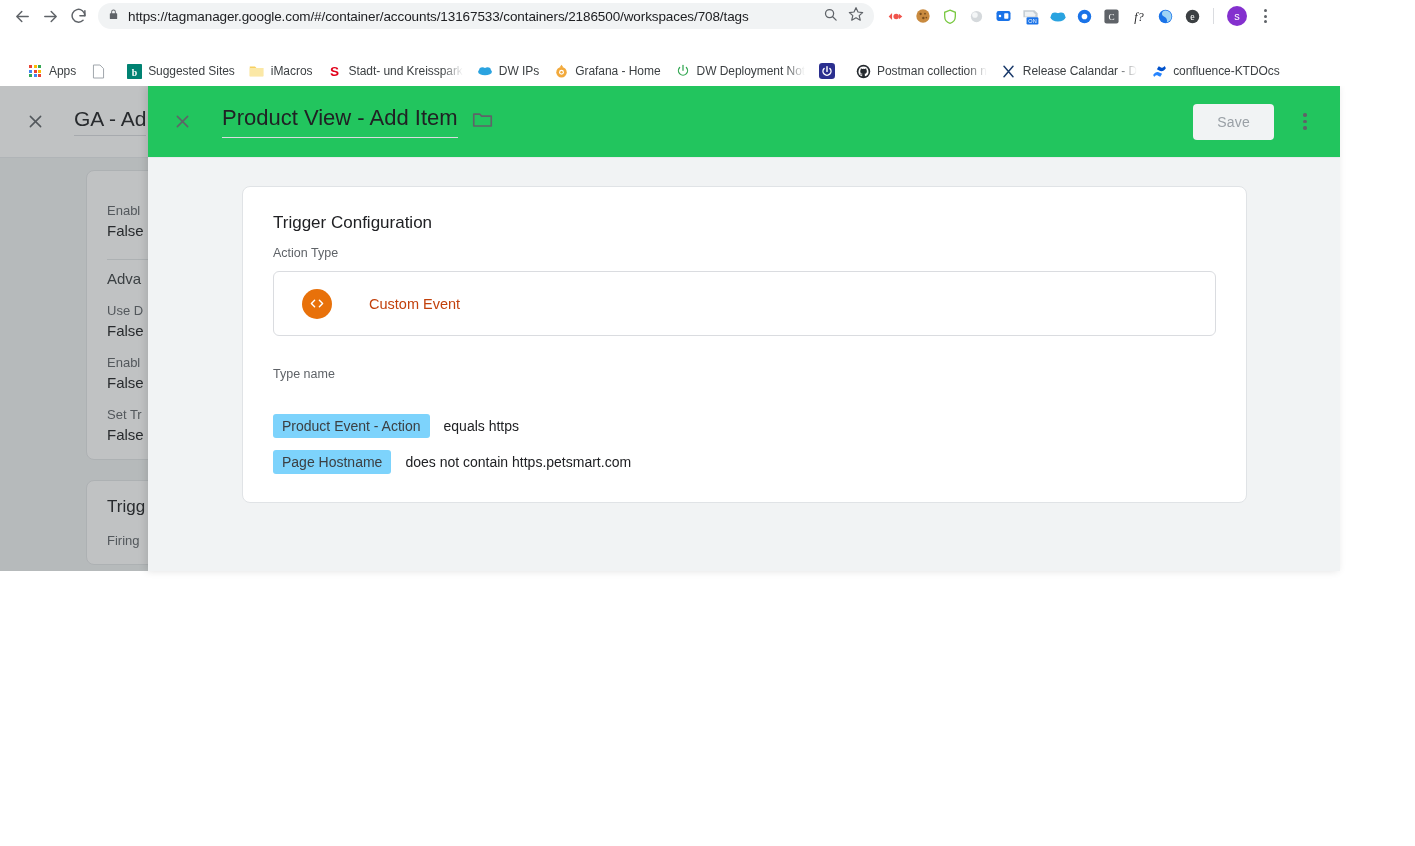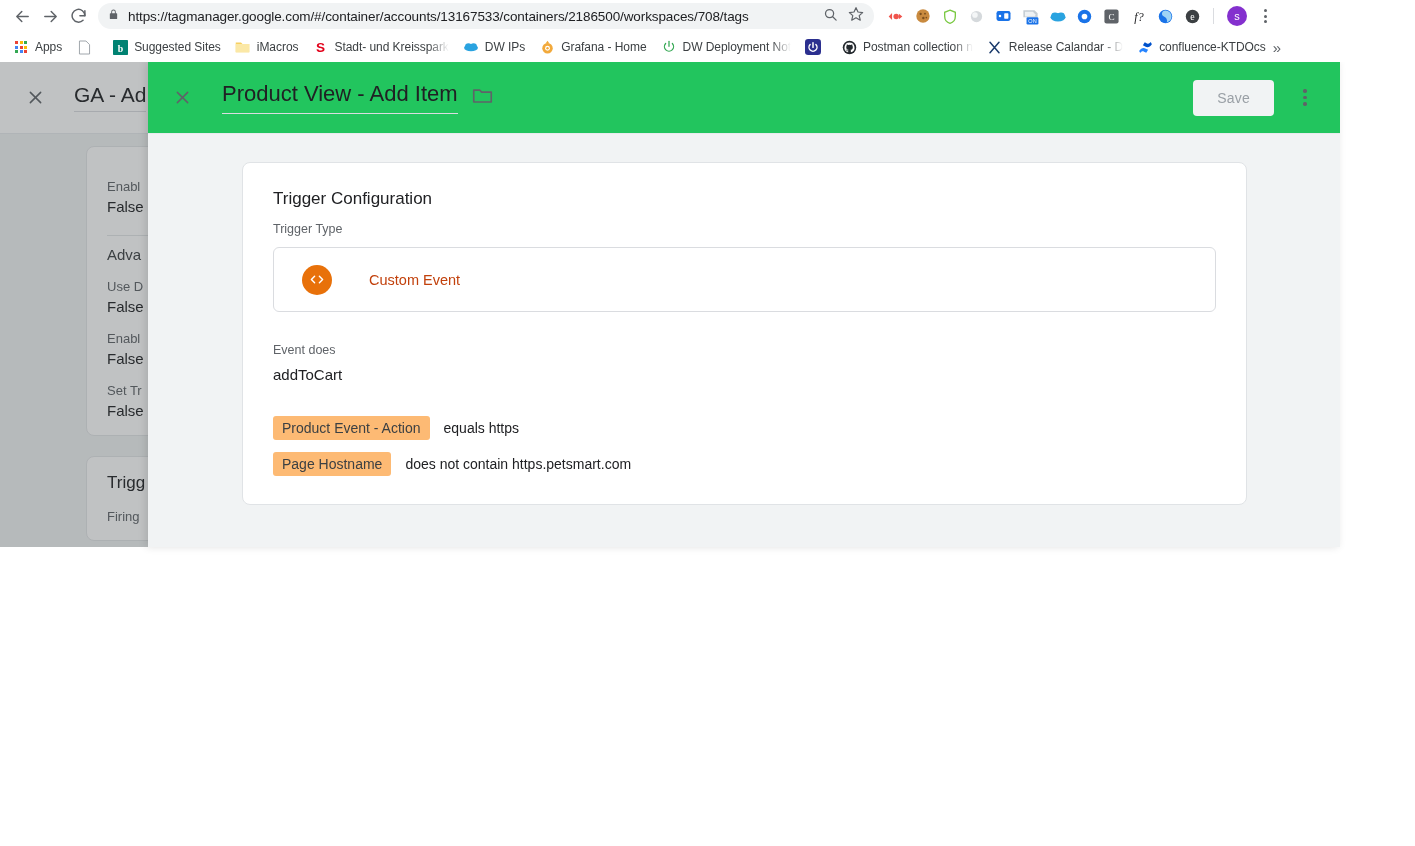--- a/index.html
+++ b/index.html
@@ -56,21 +56,21 @@
   #menu-dots {
     width: 24px; height: 28px; display: flex; flex-direction: column;
     align-items: center; justify-content: center; gap: 2.5px;
     flex: 0 0 auto; margin-right: 2px;
   }
   #menu-dots i { width: 3px; height: 3px; border-radius: 50%; background: #5f6368; display:block; }
 
   
   #bookmarks-row {
     height: 30px; display: flex; align-items: center;
-    padding: 0 6px; gap: 0; overflow: hidden;
+    padding: 0 20px; gap: 0; overflow: hidden; margin-top: 24px;
   }
   .bm {
     display: flex; align-items: center; gap: 6px;
     padding: 3px 7px; border-radius: 4px; flex: 0 0 auto;
     max-width: 170px;
   }
   .bm-label {
     font-size: 12px; color: #3c4043; white-space: nowrap;
     overflow: hidden; letter-spacing: -0.05px;
     -webkit-mask-image: linear-gradient(to right, #000 82%, transparent 100%);
@@ -176,21 +176,21 @@
     color: #fff; font-size: 13px; flex: 0 0 auto; letter-spacing: -1px;
   }
   #trigger-type-name { margin-left: 37px; font-size: 14.5px; color: #c2410c; }
 
   #event-name-group { margin-top: 31px; }
   #event-name-value { font-size: 15px; color: #202124; margin-top: 9px; }
 
   #fires-on-group { margin-top: 33px; }
   .cond-row { display: flex; align-items: center; margin-top: 12px; }
   .cond-chip {
-    background: #fdba74; color: #3c4043; font-size: 14px;
+    background: #7dd3fc; color: #3c4043; font-size: 14px;
     padding: 4px 9px; border-radius: 3px; white-space: nowrap;
   }
   .cond-text { font-size: 14px; color: #202124; margin-left: 14px; white-space: nowrap; }
 </style>
 </head>
 <body>
 
 <div id="browser-chrome">
 
   <div id="toolbar-row">
@@ -512,35 +512,34 @@
           <i></i>
           <i></i>
         </span>
     </div>
 
     <div id="dlg-body">
       <div class="card">
         <div class="card-title">Trigger Configuration</div>
 
         <div>
-          <div class="field-label">Trigger Type</div>
+          <div class="field-label">Action Type</div>
           <div id="trigger-type-box">
             <span id="custom-event-icon">
               <svg width="16" height="11" viewBox="0 0 20 13" fill="none" stroke="#fff" stroke-width="1.8" stroke-linecap="round" stroke-linejoin="round">
                   <polyline points="7 2.5 3 6.5 7 10.5"></polyline>
                   <polyline points="13 2.5 17 6.5 13 10.5"></polyline>
                 </svg>
             </span>
             <span id="trigger-type-name">Custom Event</span>
           </div>
         </div>
 
         <div id="event-name-group">
-          <div class="field-label">Event does</div>
-          <div id="event-name-value">addToCart</div>
+          <div class="field-label">Type name</div>
         </div>
 
         <div id="fires-on-group">
 
           <div class="cond-row">
             <span class="cond-chip">Product Event - Action</span>
             <span class="cond-text">equals https</span>
           </div>
 
           <div class="cond-row">

